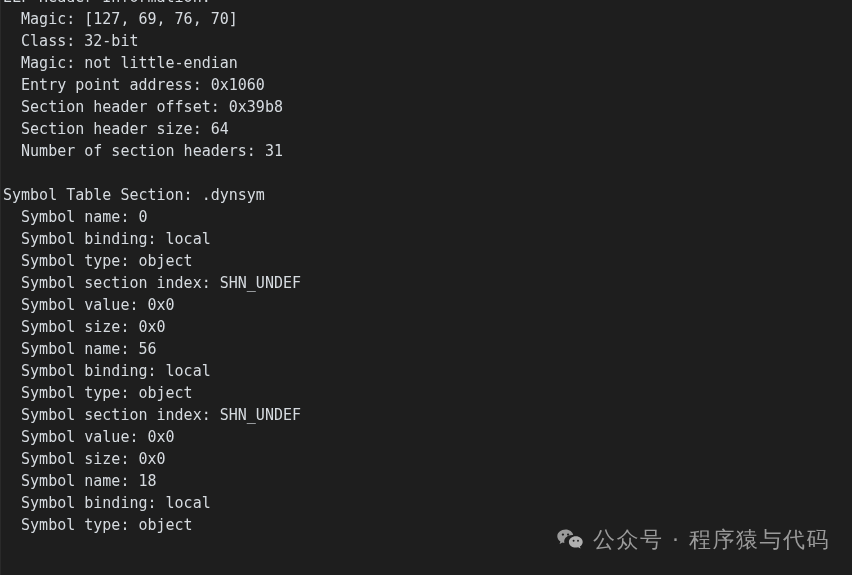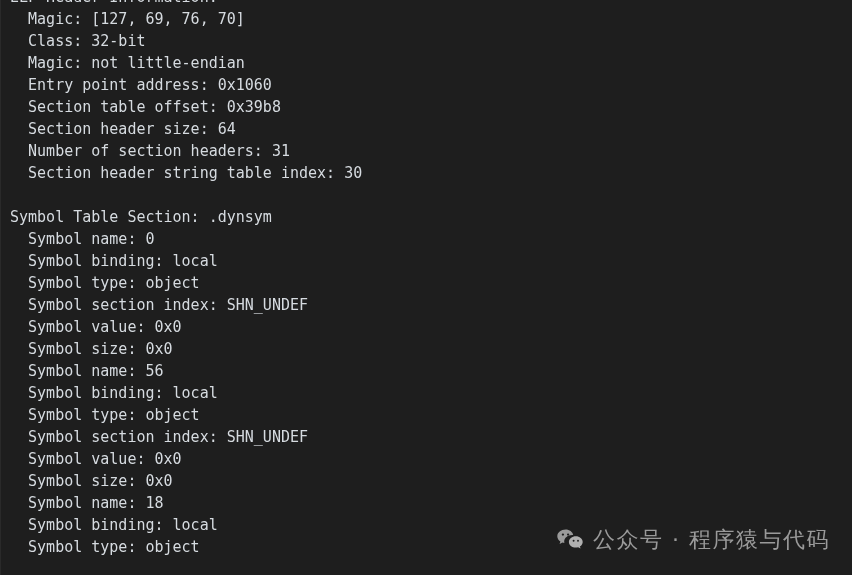--- a/index.html
+++ b/index.html
@@ -46,21 +46,21 @@
   }
 
   .line {
     display: block;
     height: 22px;
     line-height: 22px;
     font-size: 15px;
     letter-spacing: 0px;
     color: #d6dbe0;
     white-space: pre;
-    padding-left: 10px;
+    padding-left: 3px;
     font-family: "DejaVu Sans Mono", "Liberation Mono", monospace;
   }
 
   .line.blank {
     color: transparent;
   }
 
   
   #watermark {
     position: absolute;
@@ -95,24 +95,23 @@
 
 <div id="terminal">
 
   <div class="console-body">
 
     <span class="line">ELF Header Information:</span>
     <span class="line">  Magic: [127, 69, 76, 70]</span>
     <span class="line">  Class: 32-bit</span>
     <span class="line">  Magic: not little-endian</span>
     <span class="line">  Entry point address: 0x1060</span>
-    <span class="line">  Section table offset: 0x39b8</span>
+    <span class="line">  Section header offset: 0x39b8</span>
     <span class="line">  Section header size: 64</span>
     <span class="line">  Number of section headers: 31</span>
-    <span class="line">  Section header string table index: 30</span>
     <span class="line blank"></span>
     <span class="line">Symbol Table Section: .dynsym</span>
     <span class="line">  Symbol name: 0</span>
     <span class="line">  Symbol binding: local</span>
     <span class="line">  Symbol type: object</span>
     <span class="line">  Symbol section index: SHN_UNDEF</span>
     <span class="line">  Symbol value: 0x0</span>
     <span class="line">  Symbol size: 0x0</span>
     <span class="line">  Symbol name: 56</span>
     <span class="line">  Symbol binding: local</span>

